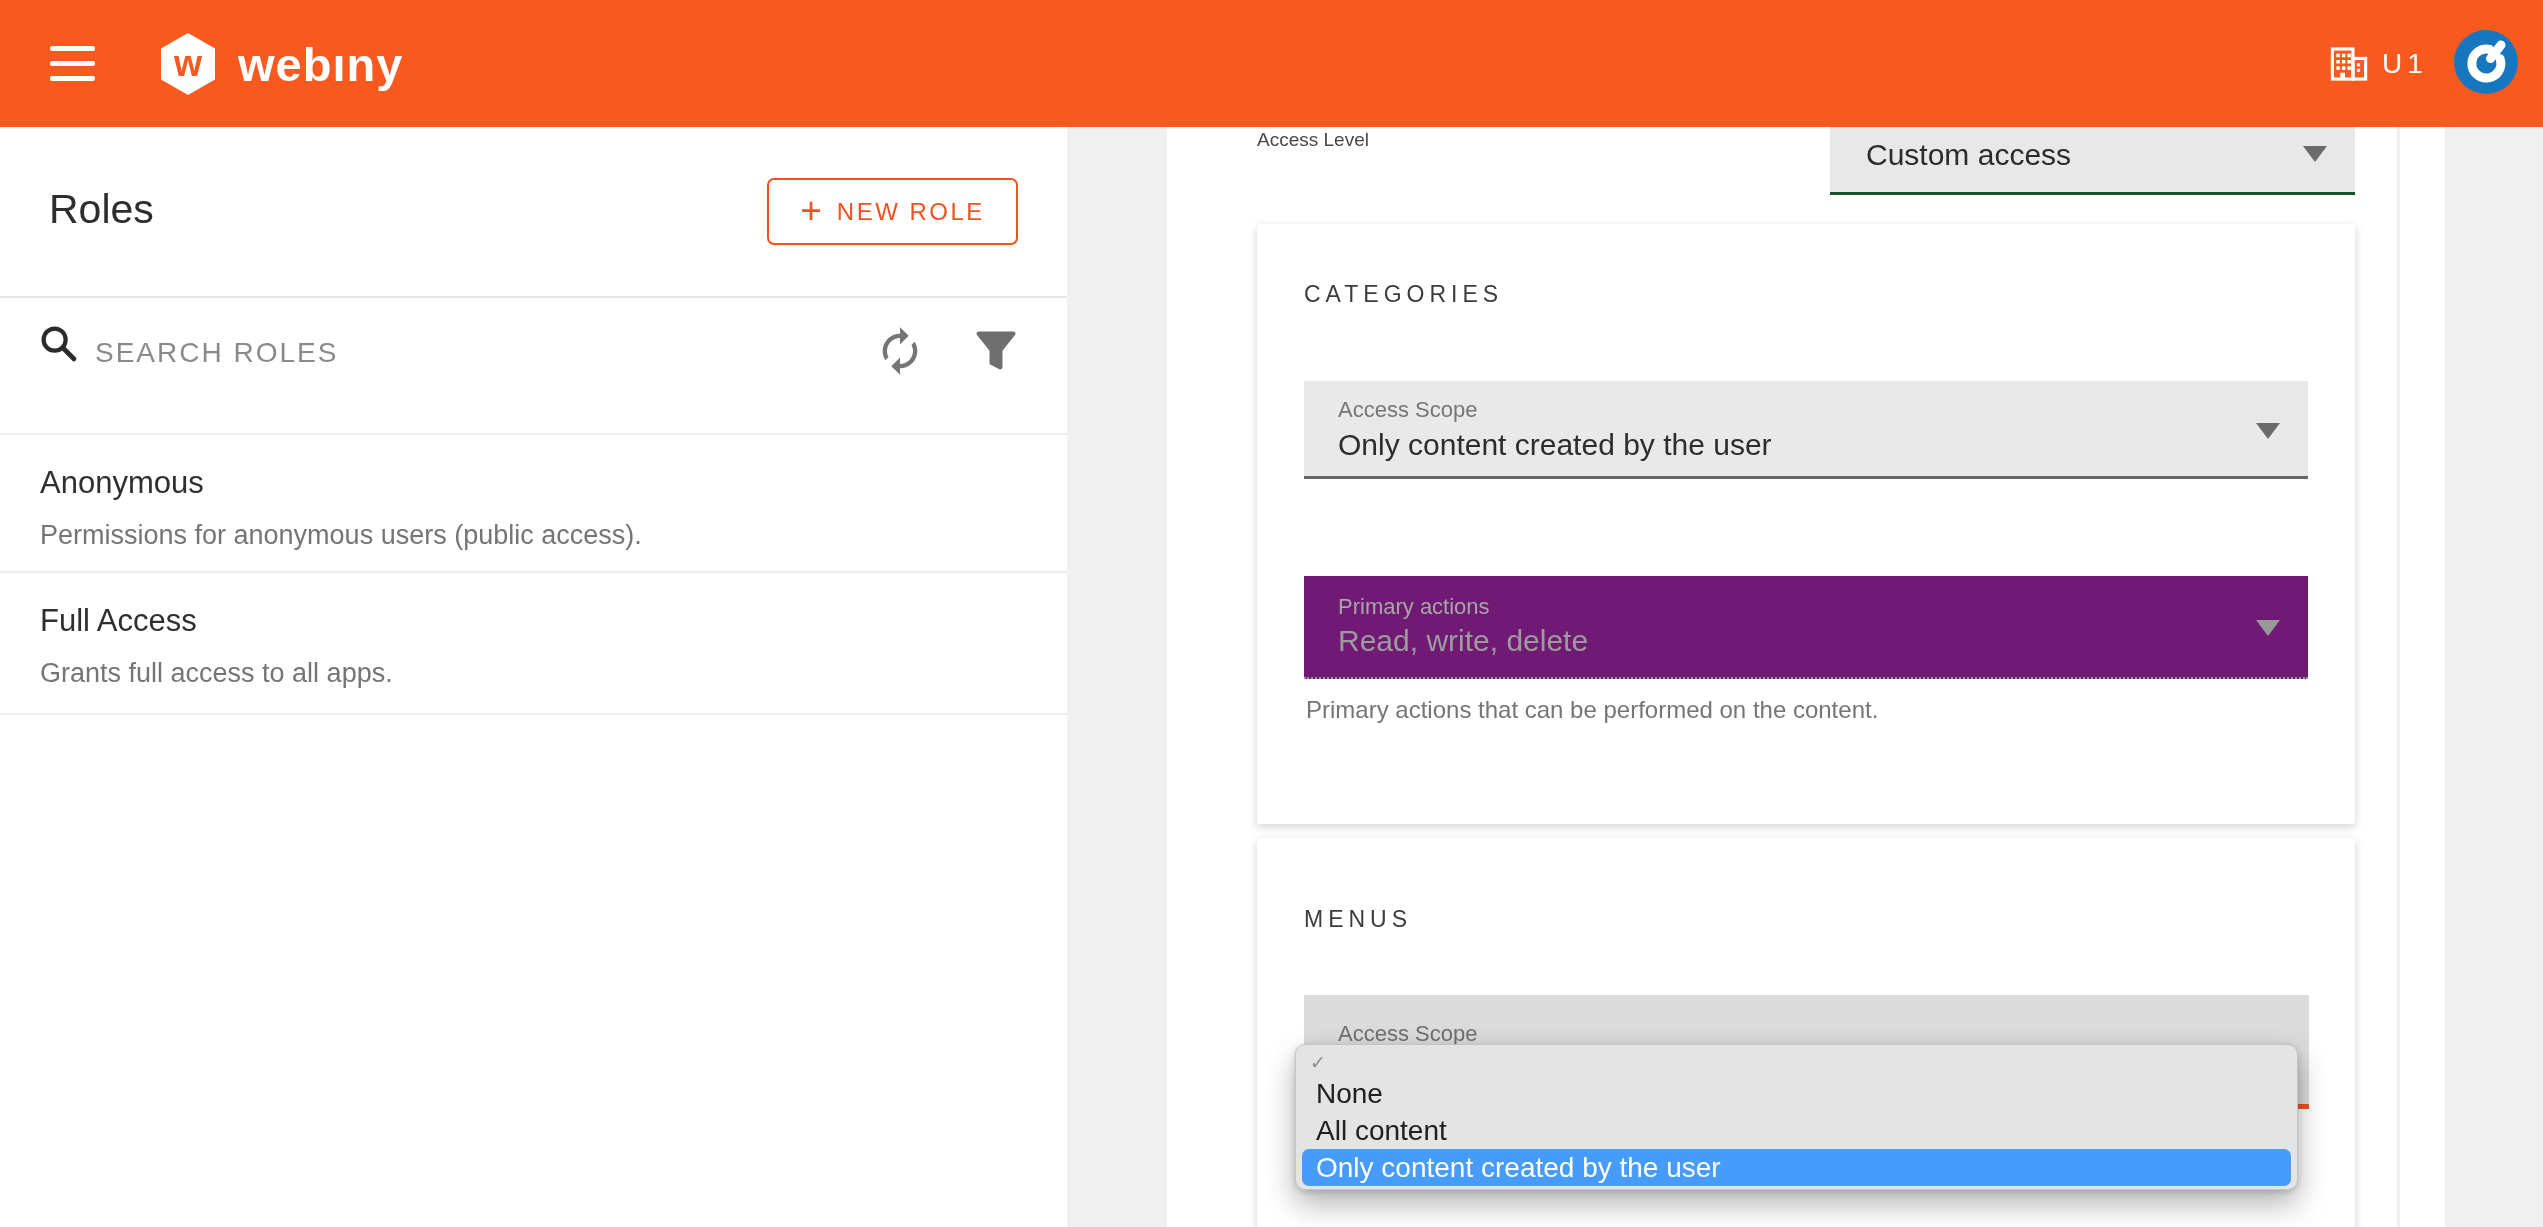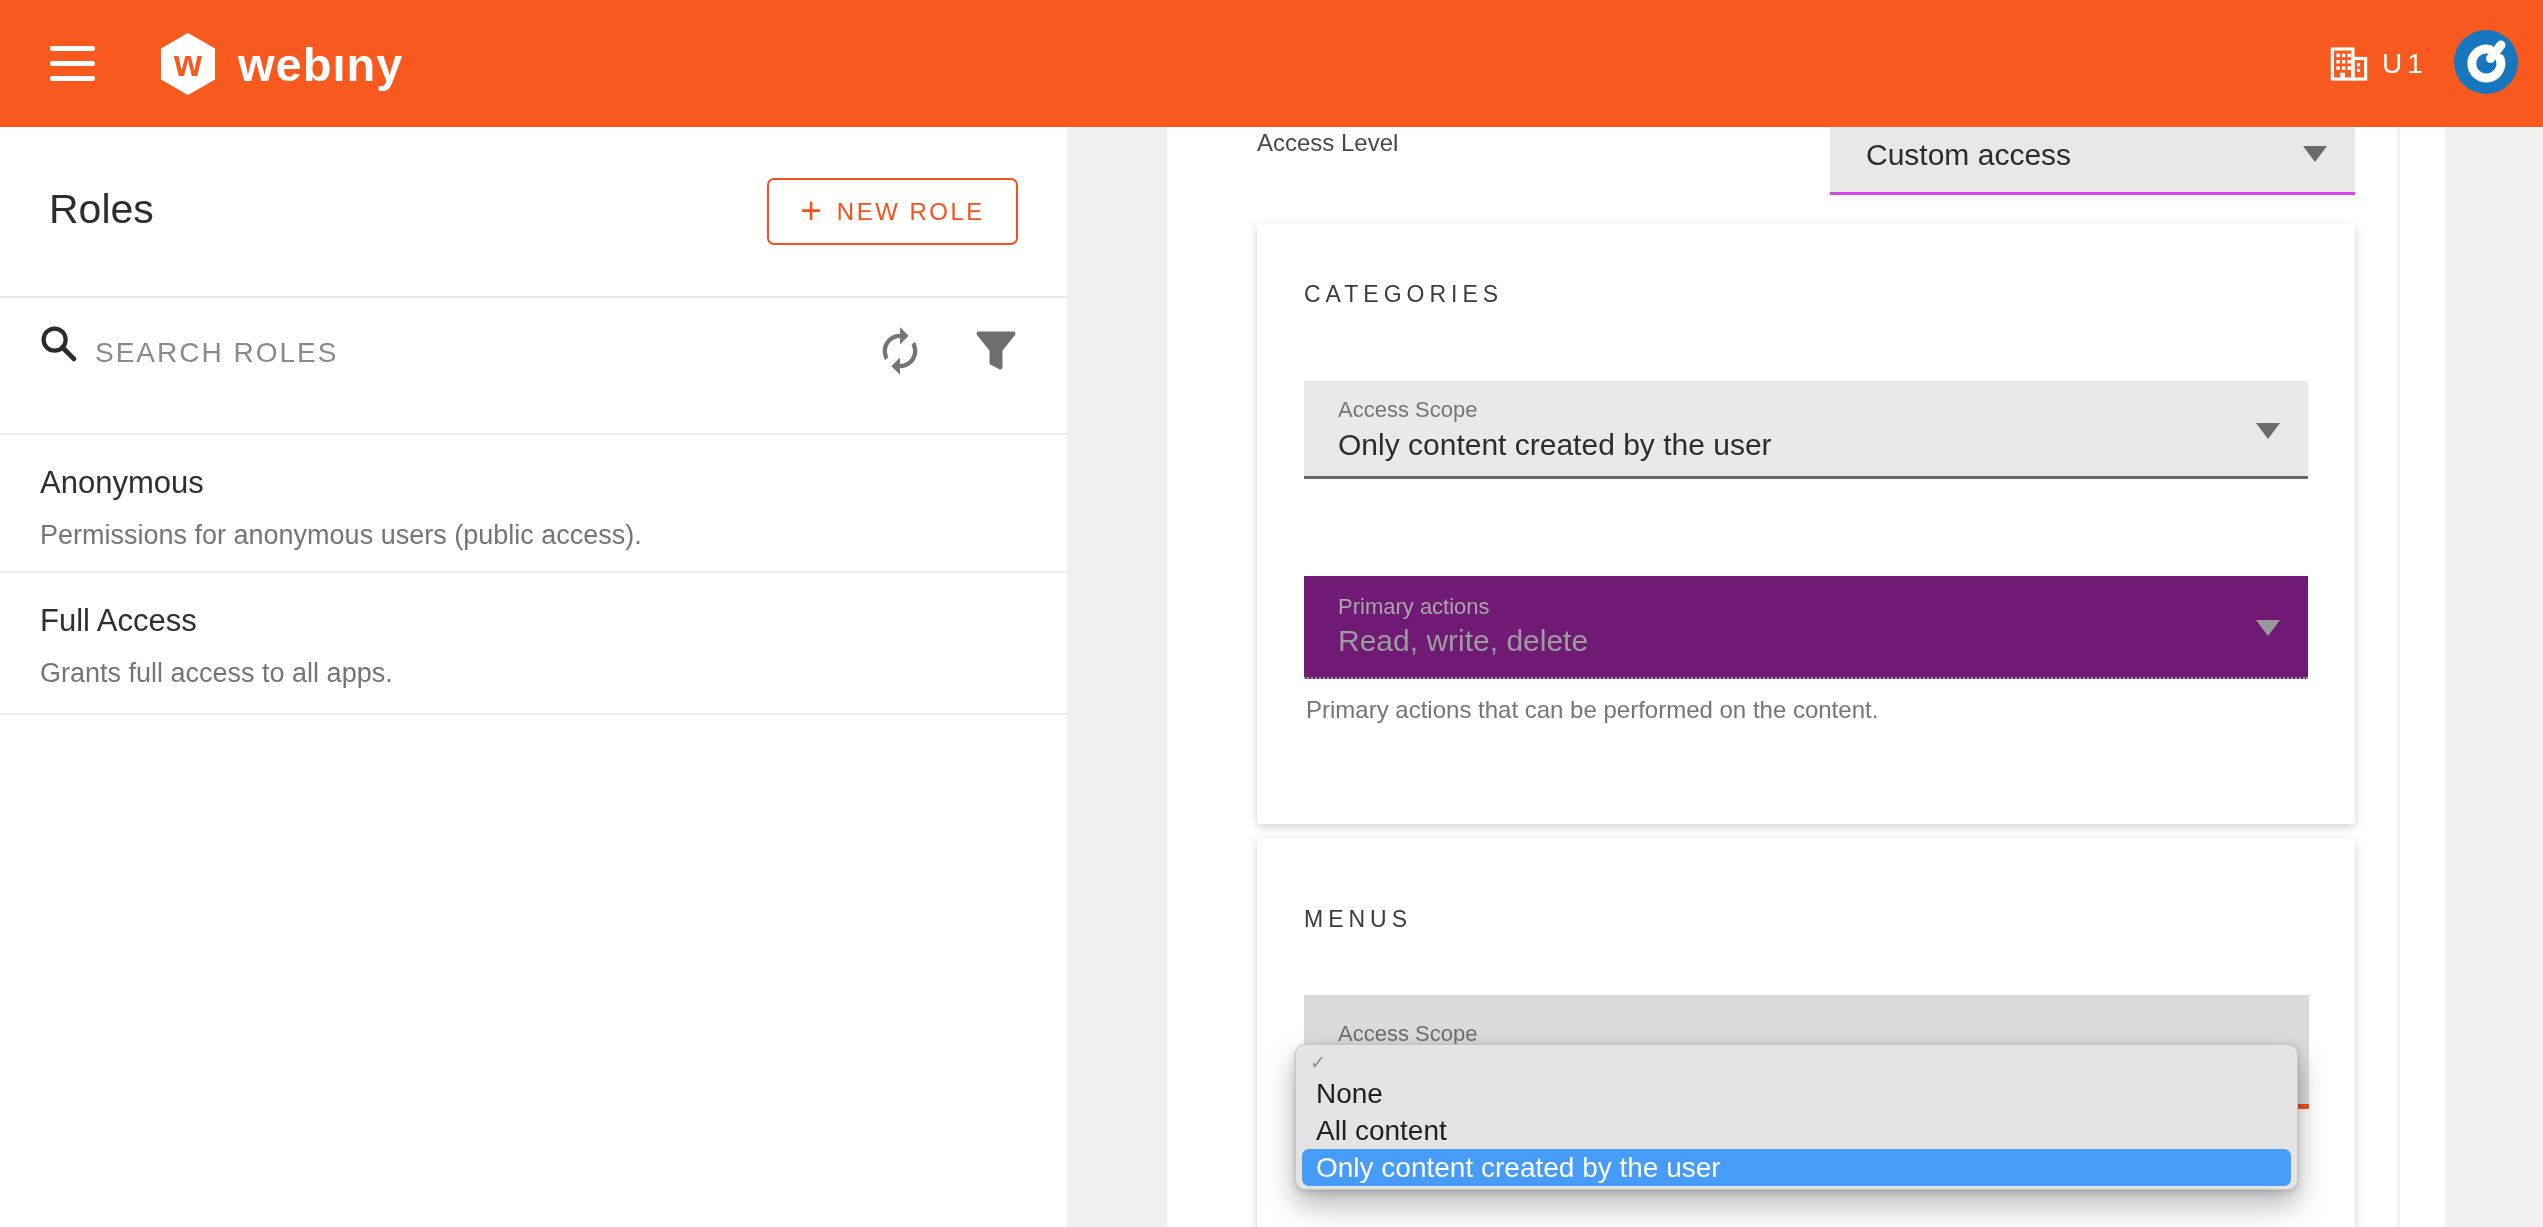--- a/index.html
+++ b/index.html
@@ -54,27 +54,27 @@
   .refresh-btn { position:absolute; left:874px; top:27px; width:52px; height:52px; cursor:pointer; }
   .filter-btn  { position:absolute; left:970px; top:27px; width:52px; height:52px; cursor:pointer; }
 
   .role-item { position:absolute; left:0; width:1067px; cursor:pointer; }
   .role-item .name { position:absolute; left:40px; top:0; font-size:31px; color:#2f2f2f; }
   .role-item .desc { position:absolute; left:40px; top:55px; font-size:27px; color:#757575; }
   .item1 { top:338px; height:106px; }
   .item2 { top:476px; height:110px; }
 
   
-  .access-level-label { position:absolute; left:90px; top:2px; font-size:24px; color:#484848; }
+  .access-level-label { position:absolute; left:90px; top:2px; font-size:19px; color:#484848; }
   .select {
     position:absolute; background:#E8E8E8; cursor:pointer;
   }
   .sel-custom-access {
     left:663px; top:-9px; width:525px; height:77px;
-    border-bottom:3px solid #d946ef; display:flex; align-items:center;
+    border-bottom:3px solid #14532d; display:flex; align-items:center;
   }
   .sel-custom-access .sel-value { margin-left:36px; font-size:30px; color:#2b2b2b; }
   .caret {
     position:absolute; width:0; height:0;
     border-left:12px solid transparent; border-right:12px solid transparent;
     border-top:16px solid #6b6b6b;
   }
   .sel-custom-access .caret { right:28px; top:28px; }
 
   .card {

